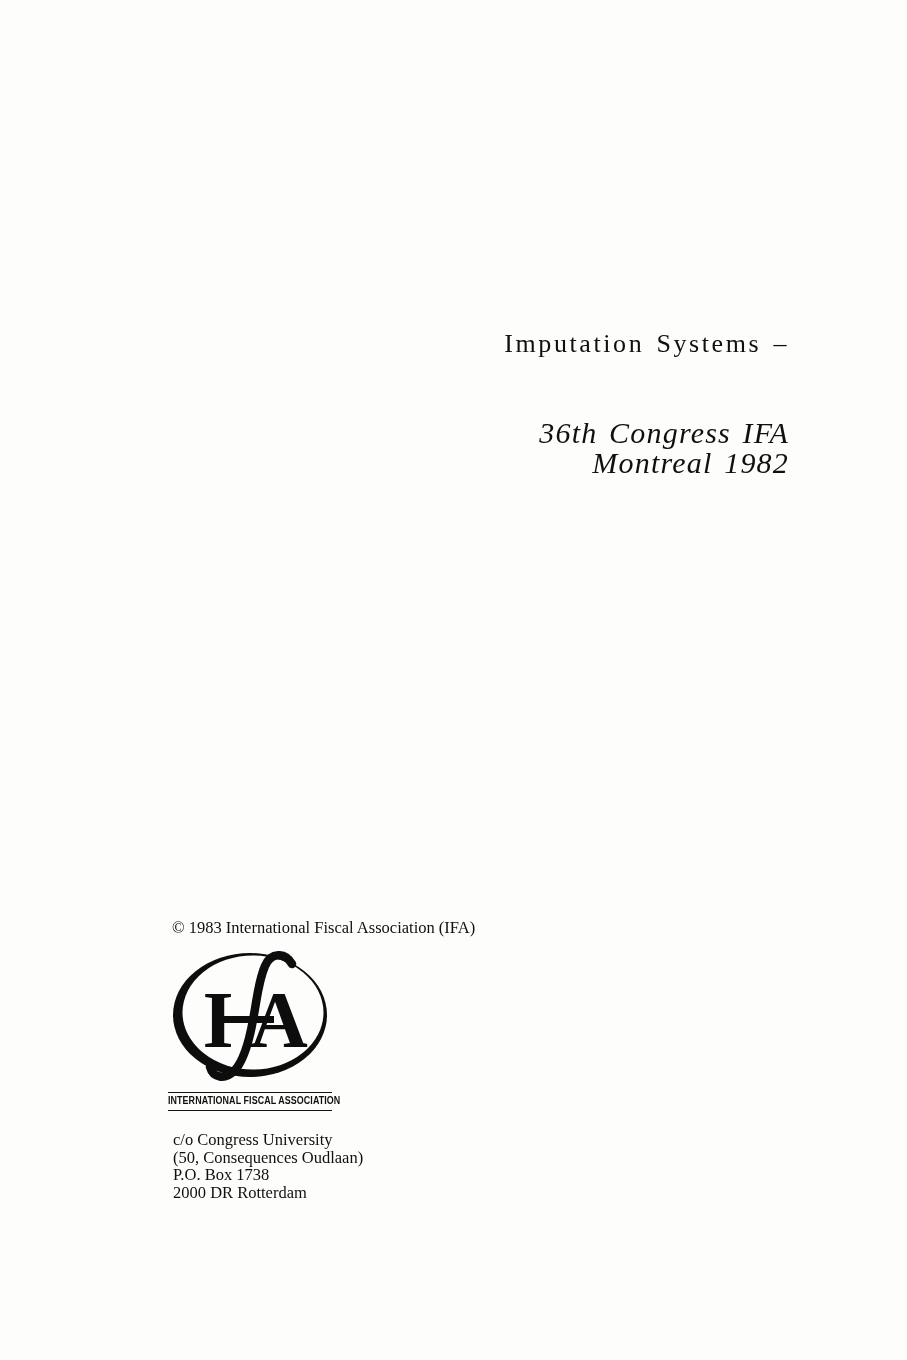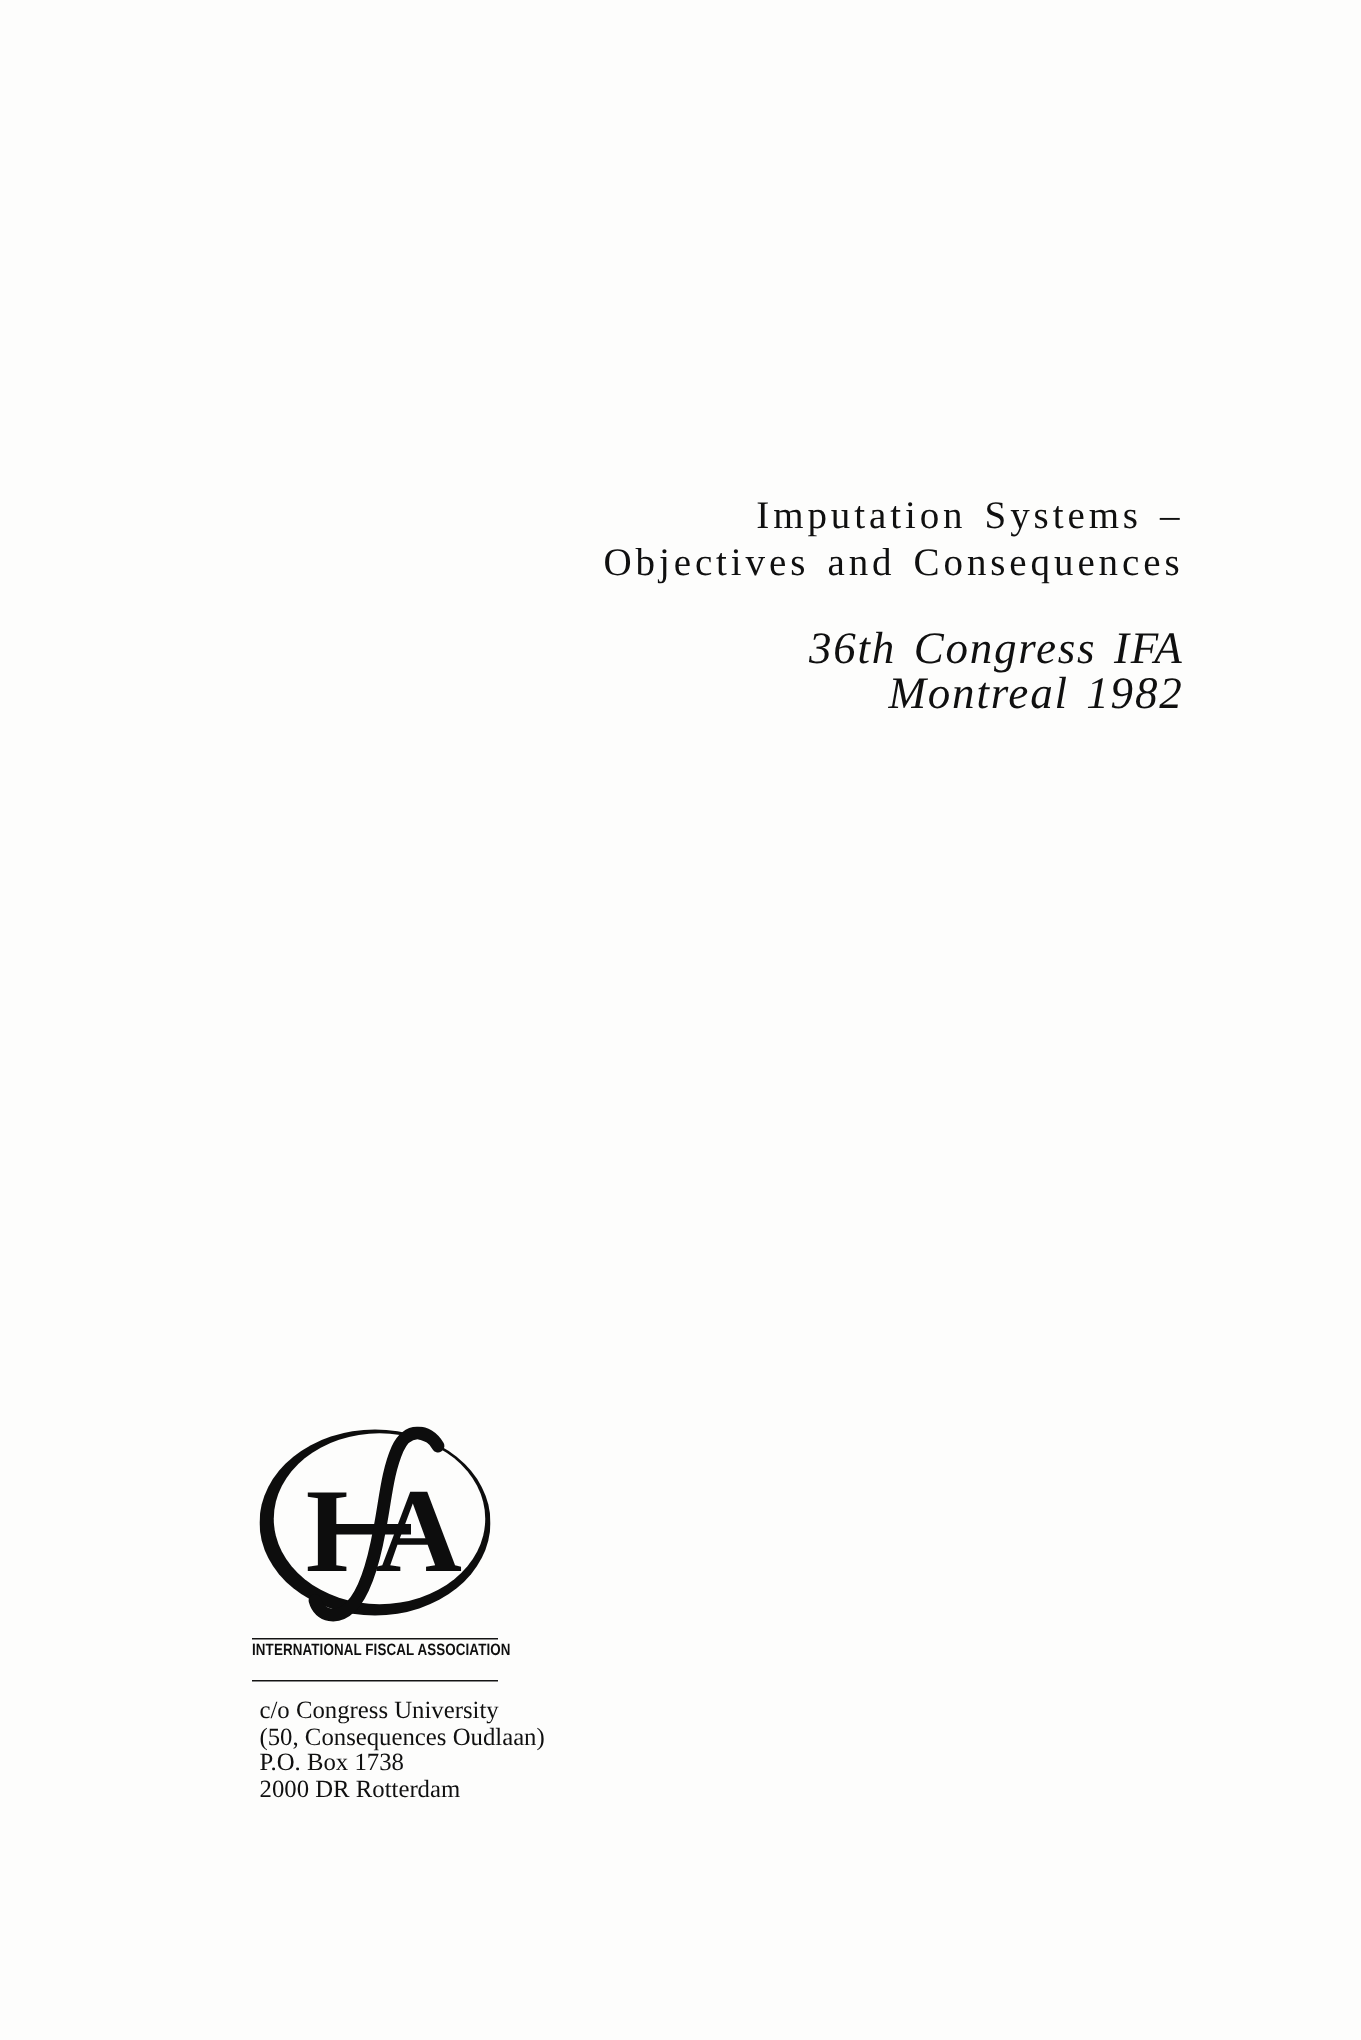--- a/index.html
+++ b/index.html
@@ -72,21 +72,21 @@
   }
 
   
   .ifa-band {
     position: absolute;
     top: 1092px;
     left: 168px;
     width: 164px;
     border-top: 1.5px solid #141414;
     border-bottom: 1.5px solid #141414;
-    padding: 1px 0 14px 0;
+    padding: 1px 0 4px 0;
   }
   .ifa-caption {
     font-family: "Liberation Sans", "DejaVu Sans", sans-serif;
     font-weight: bold;
     font-size: 11px;
     line-height: 12px;
     white-space: nowrap;
     transform: scaleX(0.81);
     transform-origin: left center;
     letter-spacing: 0.1px;
@@ -103,28 +103,28 @@
     white-space: nowrap;
   }
 </style>
 </head>
 <body>
 
 <div class="page">
 
   <div class="title-block">
     <div>Imputation Systems –</div>
-    <div>Objectives and Consequences</div>
   </div>
 
   <div class="congress-block">
     <div>36th Congress IFA</div>
     <div>Montreal 1982</div>
   </div>
 
+  <div class="copyright">© 1983 International Fiscal Association (IFA)</div>
 
   <svg class="ifa-logo" viewBox="0 0 154 130" xmlns="http://www.w3.org/2000/svg" aria-hidden="true">
 
     <ellipse cx="77" cy="63" rx="77" ry="62" fill="#0d0d0d"></ellipse>
     <ellipse cx="80" cy="60.5" rx="70.5" ry="57" fill="#fdfdfc"></ellipse>
 
     <rect x="44" y="64" width="57" height="7" fill="#0d0d0d"></rect>
 
     <text x="45" y="95" text-anchor="middle">I</text>
     <text x="106" y="95" text-anchor="middle">A</text>

